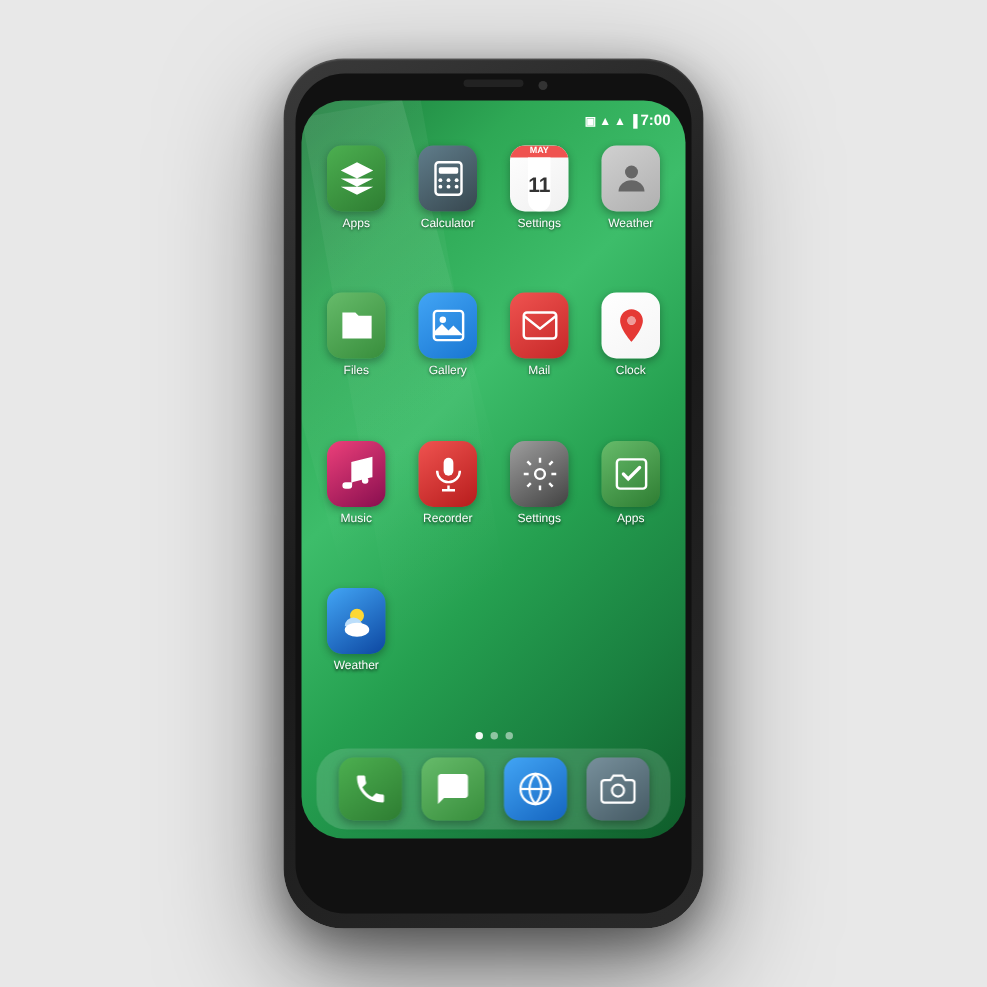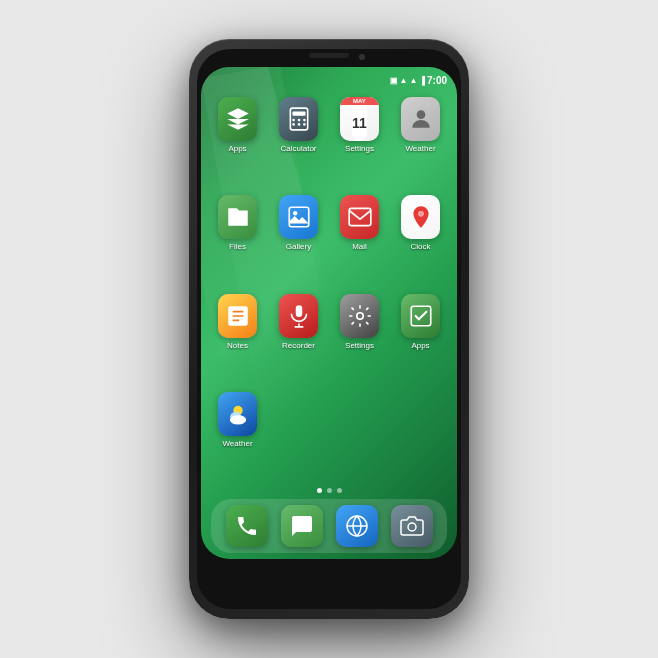--- a/index.html
+++ b/index.html
@@ -397,32 +397,31 @@
         <div class="app-item">
           <div class="app-icon icon-maps">
             <svg width="26" height="26" viewBox="0 0 24 24">
               <path d="M12 2C8.13 2 5 5.13 5 9c0 5.25 7 13 7 13s7-7.75 7-13c0-3.87-3.13-7-7-7zm0 9.5c-1.38 0-2.5-1.12-2.5-2.5s1.12-2.5 2.5-2.5 2.5 1.12 2.5 2.5-1.12 2.5-2.5 2.5z" fill="#E53935"></path>
               <circle cx="12" cy="9" r="2.5" fill="#EF9A9A"></circle>
             </svg>
           </div>
           <span class="app-label">Clock</span>
         </div>
 
-
-        <div class="app-item">
-          <div class="app-icon icon-notes">
-            <svg width="26" height="26" viewBox="0 0 24 24" fill="white">
-              <rect x="3" y="3" width="18" height="18" rx="2"></rect>
-              <line x1="7" y1="8" x2="17" y2="8" stroke="#F57F17" stroke-width="1.5"></line>
-              <line x1="7" y1="12" x2="17" y2="12" stroke="#F57F17" stroke-width="1.5"></line>
-              <line x1="7" y1="16" x2="13" y2="16" stroke="#F57F17" stroke-width="1.5"></line>
-            </svg>
-          </div>
-          <span class="app-label">Notes</span>
-        </div>
+        <div class="app-item">
+          <div class="app-icon icon-music">
+            <svg width="26" height="26" viewBox="0 0 24 24" fill="white">
+              <path d="M9 17H5a2 2 0 0 0 0 4h2a2 2 0 0 0 2-2V5l12-3v12"></path>
+              <circle cx="17" cy="16" r="2" fill="white"></circle>
+              <path d="M9 17V5l12-3v12" stroke="white" fill="none"></path>
+            </svg>
+          </div>
+          <span class="app-label">Music</span>
+        </div>
+
 
         <div class="app-item">
           <div class="app-icon icon-recorder">
             <svg width="26" height="26" viewBox="0 0 24 24" fill="white">
               <rect x="9" y="2" width="6" height="11" rx="3"></rect>
               <path d="M5 10a7 7 0 0 0 14 0" stroke="white" fill="none" stroke-width="1.5"></path>
               <line x1="12" y1="19" x2="12" y2="22" stroke="white" stroke-width="1.5"></line>
               <line x1="8" y1="22" x2="16" y2="22" stroke="white" stroke-width="1.5"></line>
             </svg>
           </div>

